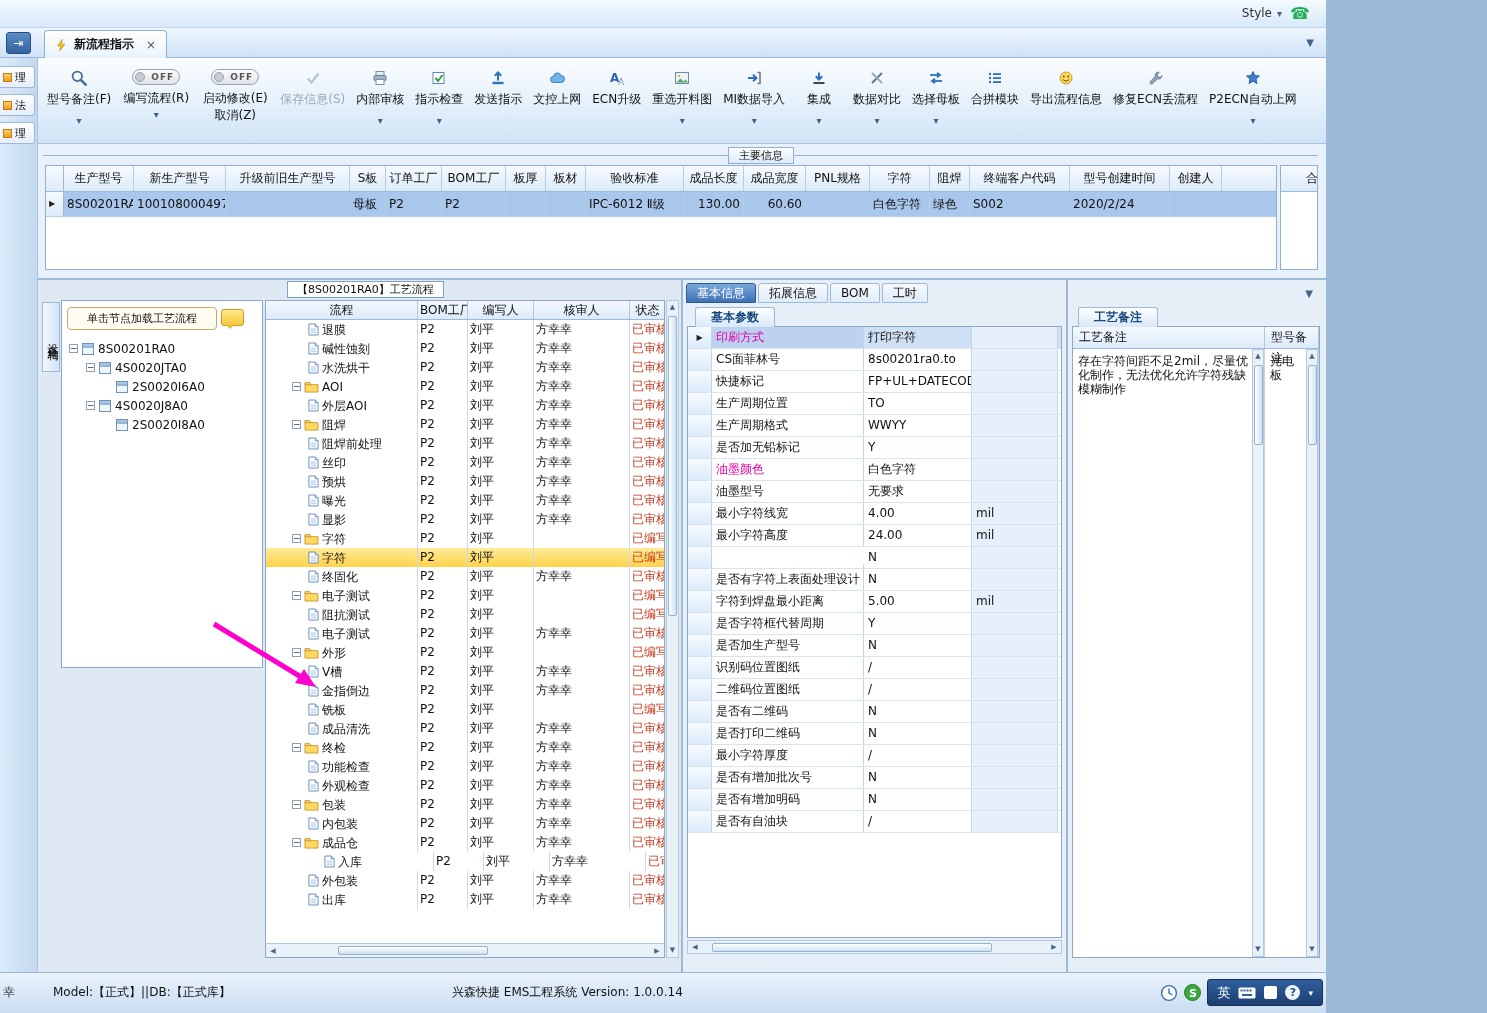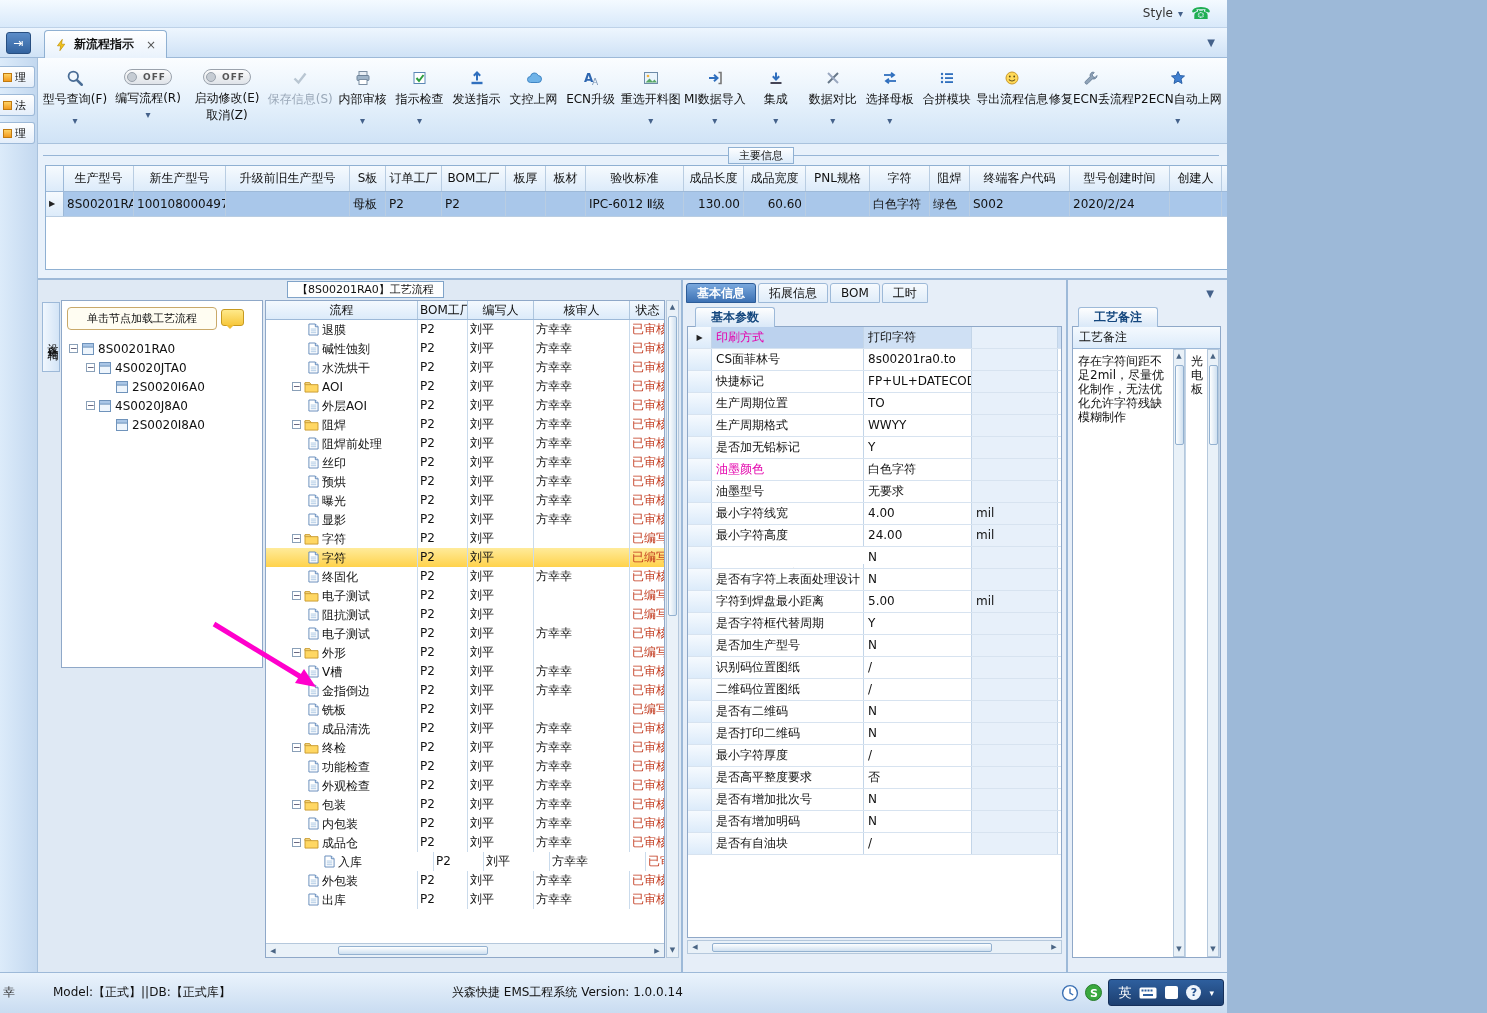--- a/index.html
+++ b/index.html
@@ -1,18 +1,18 @@
 <!DOCTYPE html>
 <html><head>
 <meta charset="utf-8">
 <style>
 *{margin:0;padding:0;box-sizing:border-box}
 html,body{background:#9db9d8}
 body{font-family:"DejaVu Sans","Liberation Sans",sans-serif;font-size:12px;color:#111}
-.app{position:relative;width:1227px;height:1013px;background:#fef9c3;overflow:hidden}
+.app{position:relative;width:1326px;height:1013px;background:#fef9c3;overflow:hidden}
 
 
 .topbar{position:absolute;left:0;top:0;width:100%;height:28px;background:linear-gradient(#f4faff,#d8e9fa);border-bottom:1px solid #bed2e8}
 .style-picker{position:absolute;right:44px;top:6px;color:#333;cursor:pointer}
 .style-dd{margin-left:5px;color:#44618a;font-size:10px}
 .phone-ic{position:absolute;right:16px;top:4px;color:#1fae52;font-size:16px}
 .tabbar{position:absolute;left:0;top:28px;width:100%;height:30px;background:linear-gradient(#eef6fe,#cfe2f6);border-bottom:1px solid #9db9d8}
 .nav-btn{position:absolute;left:6px;top:4px;width:25px;height:22px;background:linear-gradient(#5b8cc8,#33639f);border:1px solid #274e80;border-radius:3px;color:#fff;text-align:center;line-height:20px;cursor:pointer}
 .doc-tab{position:absolute;left:44px;top:2px;height:28px;background:linear-gradient(#ffffff,#e9f2fc);border:1px solid #8fb0d2;border-bottom:none;border-radius:4px 4px 0 0;display:flex;align-items:center;padding:0 10px;gap:6px;font-weight:bold;cursor:pointer}
 .tab-close{color:#555;font-weight:normal;margin-left:6px;cursor:pointer}
@@ -80,21 +80,21 @@
 .hthumb{height:9px;background:linear-gradient(#fdfefe,#cfe0f0);border:1px solid #93b1d0;border-radius:2px;cursor:grab}
 .vscroll{background:#e9f1f8;border:1px solid #b5c8dc;display:flex;flex-direction:column;align-items:center}
 .vscroll .sb-arrow{width:100%;height:13px;line-height:13px}
 .vthumb{width:9px;background:linear-gradient(90deg,#fdfefe,#cfe0f0);border:1px solid #93b1d0;border-radius:2px;cursor:grab}
 .flow-vscroll{position:absolute;left:628px;top:20px;width:13px;bottom:14px}
 
 
 .detail-section{position:absolute;left:683px;top:280px;width:385px;bottom:41px;background:#e6eef8;border-right:2px solid #9db9d8}
 .detail-tabs{position:absolute;left:3px;top:3px;display:flex;gap:2px;height:20px}
 .d-tab{padding:0 10px;line-height:19px;border:1px solid #9db9d8;border-radius:3px 3px 0 0;background:linear-gradient(#f6fafe,#dfecf9);cursor:pointer}
-.d-tab.active{background:linear-gradient(#7aa8dd,#3c71b4);color:#fff;font-weight:bold;border-color:#2d5c98}
+.d-tab.active{background:linear-gradient(#7aa8dd,#3c71b4);color:#fff;font-weight:normal;border-color:#2d5c98}
 .subtab{position:absolute;left:12px;top:27px;height:20px;line-height:19px;padding:0 15px;background:linear-gradient(#fefefe,#d9e8f8);border:1px solid #9db9d8;border-bottom:none;border-radius:3px 3px 0 0;font-weight:bold;color:#14477e;z-index:2;cursor:pointer}
 .param-table{position:absolute;left:4px;top:46px;width:375px;bottom:34px;background:#fff;border:1px solid #8fa8c8;overflow:hidden}
 .param-head{display:flex;height:22px;background:linear-gradient(#f4f9fe,#dcebfa);border-bottom:1px solid #9db9d8}
 .p-cell{flex:none;border-right:1px solid #c3d5e8;padding:0 4px;line-height:21px;overflow:hidden;white-space:nowrap}
 .p-head-cell{text-align:center;cursor:pointer}
 .p-row{display:flex;height:22px;border-bottom:1px solid #d7e3f0;cursor:pointer}
 .p-row .sel-cell{width:24px;line-height:21px}
 .p-head-row-sel{width:24px}
 .p-row.selected{background:#cfe0f4}
 .p-row.selected .p-item{background:#bcd2ee}
@@ -157,21 +157,21 @@
   </div>
 
   <div class="toolbar" id="toolbar">
       <div class="tb-btn">
         <span class="tb-icon">
           <svg width="18" height="18" viewBox="0 0 16 16">
             <circle cx="6.5" cy="6.5" r="4.2" fill="none" stroke="#4a6d96" stroke-width="1.6"></circle>
             <line x1="9.8" y1="9.8" x2="14" y2="14" stroke="#4a6d96" stroke-width="2.2" stroke-linecap="round"></line>
           </svg>
         </span>
-        <span class="tb-label">型号查询(F)</span>
+        <span class="tb-label">型号备注(F)</span>
         <span class="tb-dd">▾</span>
       </div>
       <div class="tb-toggle">
         <span class="pill">
           <span class="knob"></span>
           <span class="pill-txt">OFF</span>
         </span>
         <span class="tb-label">编写流程(R)</span>
         <span class="tb-dd">▾</span>
       </div>
@@ -1140,26 +1140,20 @@
             <div class="p-cell p-unit" style="width: 86px;"></div>
           </div>
           <div class="p-row">
             <div class="p-cell sel-cell"></div>
             <div class="p-cell p-item" style="width: 152px;">最小字符厚度</div>
             <div class="p-cell p-val" style="width: 108px;">/</div>
             <div class="p-cell p-unit" style="width: 86px;"></div>
           </div>
           <div class="p-row">
             <div class="p-cell sel-cell"></div>
-            <div class="p-cell p-item" style="width: 152px;">是否高平整度要求</div>
-            <div class="p-cell p-val" style="width: 108px;">否</div>
-            <div class="p-cell p-unit" style="width: 86px;"></div>
-          </div>
-          <div class="p-row">
-            <div class="p-cell sel-cell"></div>
             <div class="p-cell p-item" style="width: 152px;">是否有增加批次号</div>
             <div class="p-cell p-val" style="width: 108px;">N</div>
             <div class="p-cell p-unit" style="width: 86px;"></div>
           </div>
           <div class="p-row">
             <div class="p-cell sel-cell"></div>
             <div class="p-cell p-item" style="width: 152px;">是否有增加明码</div>
             <div class="p-cell p-val" style="width: 108px;">N</div>
             <div class="p-cell p-unit" style="width: 86px;"></div>
           </div>

